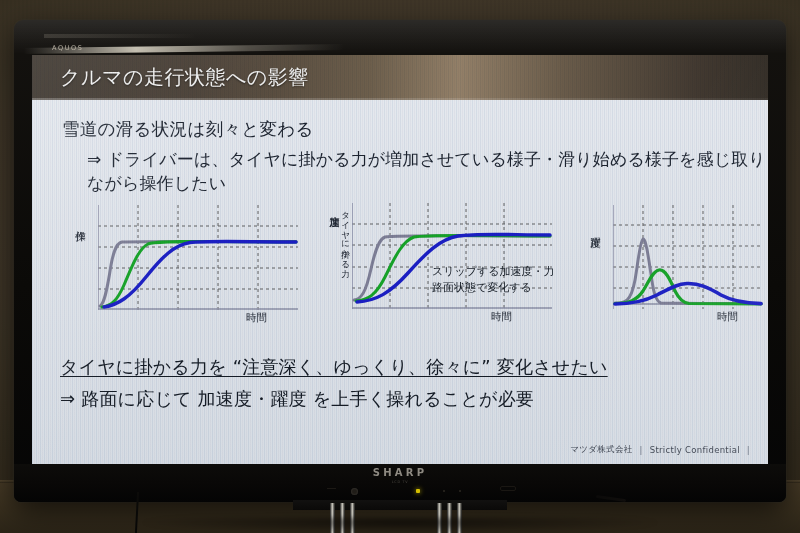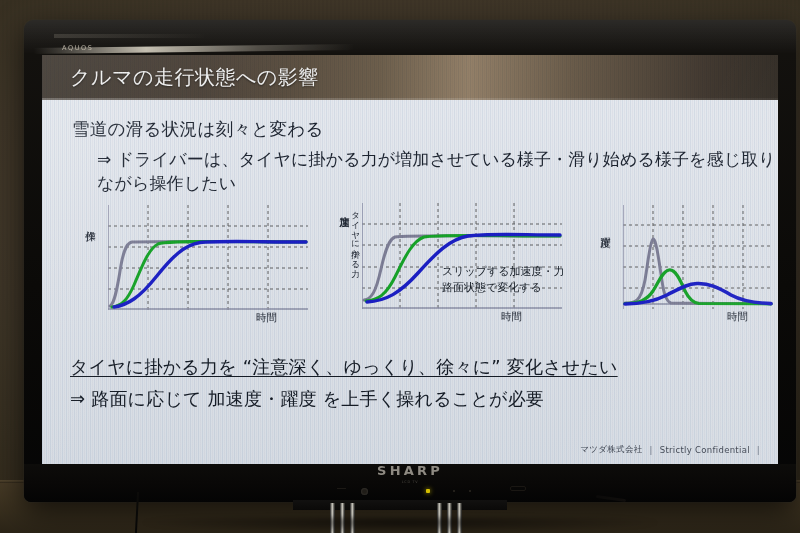--- a/index.html
+++ b/index.html
@@ -25,21 +25,21 @@
     position:absolute;left:0;right:0;bottom:0;height:52px;
     background:linear-gradient(180deg,#463a26 0%,#3c3220 40%,#2b2417 100%);
   }
   .floor-edge{
     position:absolute;left:0;right:0;bottom:50px;height:3px;
     background:linear-gradient(180deg,rgba(120,100,66,.55),rgba(0,0,0,.35));
   }
 
   
   .tv{
-    position:absolute;left:24px;top:20px;width:772px;height:482px;
+    position:absolute;left:14px;top:20px;width:772px;height:482px;
     background:linear-gradient(180deg,#14120f 0%,#0b0a08 55%,#050505 100%);
     border-radius:9px 9px 7px 7px;
     box-shadow:0 10px 30px rgba(0,0,0,.65), 0 0 0 1px rgba(60,55,45,.45);
   }
   .tv-gloss{
     position:absolute;left:0;top:0;width:100%;height:40px;
     border-radius:9px 9px 0 0;
     background:linear-gradient(180deg,rgba(255,255,255,.10),rgba(255,255,255,0) 85%);
     pointer-events:none;
   }
@@ -138,21 +138,21 @@
   }
 
   
   .bezel-bot{
     position:absolute;left:0;bottom:0;width:100%;height:38px;
     background:linear-gradient(180deg,#0d0c0a 0%,#090807 50%,#040404 100%);
     border-radius:0 0 7px 7px;
   }
   .sharp{
     position:absolute;left:50%;transform:translateX(-50%);bottom:24px;
-    font-size:13px;letter-spacing:3.2px;color:#8e8a82;font-weight:bold;
+    font-size:10px;letter-spacing:3.2px;color:#8e8a82;font-weight:bold;
   }
   .sharp-sub{
     position:absolute;left:50%;transform:translateX(-50%);bottom:18px;
     font-size:3.4px;letter-spacing:.7px;color:#4a4740;
   }
   .led{
     position:absolute;left:52.1%;bottom:9px;width:4px;height:4px;border-radius:1px;
     background:#d6c000;box-shadow:0 0 5px rgba(225,205,0,.85);
   }
   .sensor{

